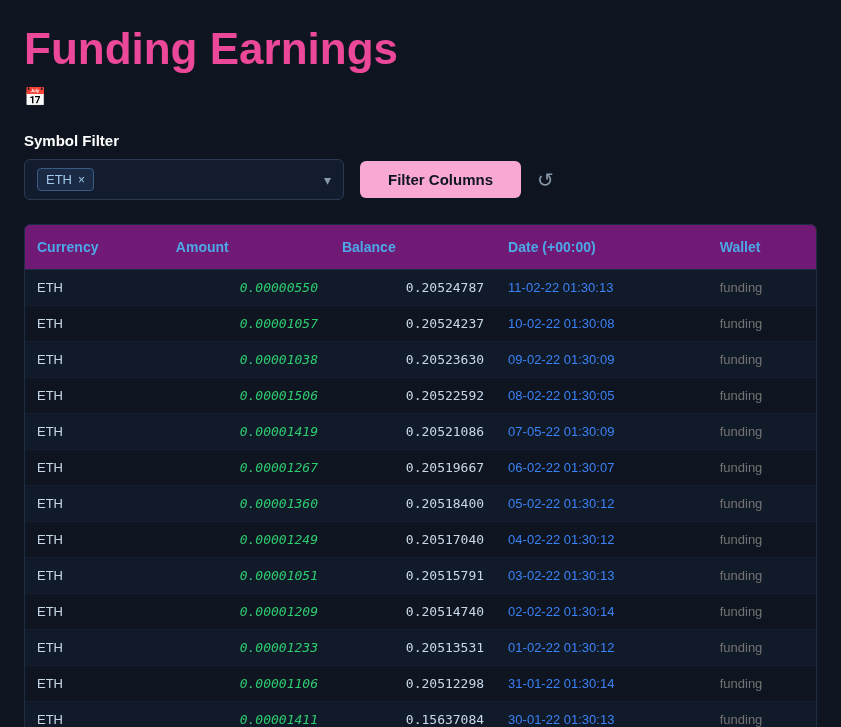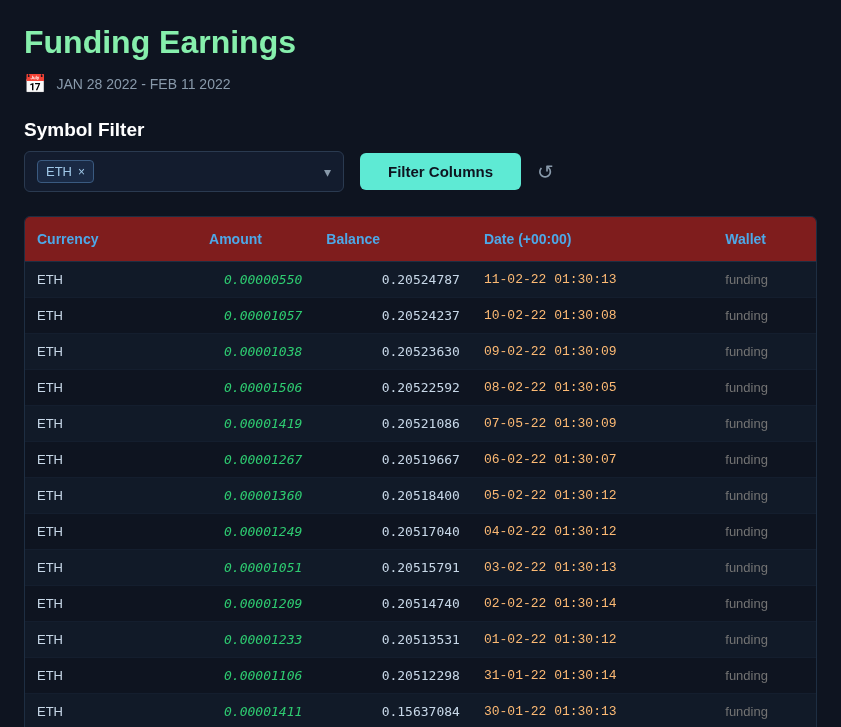--- a/index.html
+++ b/index.html
@@ -11,42 +11,42 @@
     body {
       background-color: #0e1420;
       color: #e0e0e0;
       font-family: 'Segoe UI', Arial, sans-serif;
       padding: 24px;
       min-height: 727px;
       width: 841px;
     }
 
     .page-title {
-      font-size: 32px;
+      font-size: 44px;
       font-weight: 700;
-      color: #86efac;
+      color: #ec4899;
       margin-bottom: 12px;
     }
 
     .date-range {
       display: flex;
       align-items: center;
       gap: 10px;
       color: #8899aa;
       font-size: 14px;
       margin-bottom: 24px;
     }
 
     .calendar-icon {
       color: #8899aa;
       font-size: 18px;
     }
 
     .section-label {
-      font-size: 19px;
+      font-size: 15px;
       font-weight: 600;
       color: #ffffff;
       margin-bottom: 10px;
     }
 
     .filter-row {
       display: flex;
       align-items: center;
       gap: 16px;
       margin-bottom: 24px;
@@ -81,21 +81,21 @@
       color: #a0c8e8;
       font-size: 12px;
     }
 
     .dropdown-arrow {
       color: #8899aa;
       font-size: 14px;
     }
 
     .filter-columns-btn {
-      background-color: #5eead4;
+      background-color: #f9a8d4;
       color: #0e1420;
       border: none;
       border-radius: 6px;
       padding: 10px 28px;
       font-size: 15px;
       font-weight: 600;
       cursor: pointer;
     }
 
     .refresh-icon {
@@ -109,34 +109,34 @@
       border-radius: 6px;
       overflow: hidden;
     }
 
     table {
       width: 100%;
       border-collapse: collapse;
     }
 
     thead tr {
-      background-color: #7f1d1d;
+      background-color: #701a75;
     }
 
     thead th {
       padding: 14px 12px;
       text-align: left;
       font-size: 14px;
       font-weight: 600;
       color: #4da8e8;
       border-bottom: 1px solid #1e2e42;
     }
 
     thead th:nth-child(2) {
-      text-align: center;
+      text-align: left;
     }
 
     thead th:nth-child(3) {
       text-align: left;
     }
 
     tbody tr {
       border-bottom: 1px solid #141e2e;
     }
 
@@ -166,36 +166,35 @@
       font-style: italic;
     }
 
     tbody td:nth-child(3) {
       text-align: right;
       color: #c8d8e8;
       font-family: monospace;
     }
 
     tbody td:nth-child(4) {
-      color: #fdba74;
-      font-family: Liberation Mono, monospace;
+      color: #3b82f6;
+      font-family: Liberation Sans, sans-serif;
     }
 
     tbody td:nth-child(5) {
       color: #737373;
     }
   </style>
 </head>
 <body>
 
 <h1 class="page-title">Funding Earnings</h1>
 
 <div class="date-range">
   <span class="calendar-icon">📅</span>
-  <span>JAN 28 2022 - FEB 11 2022</span>
 </div>
 
 <div class="section-label">Symbol Filter</div>
 
 <div class="filter-row">
   <div class="symbol-dropdown">
     <div class="symbol-tag">
       <span>ETH</span>
       <span class="close-x">×</span>
     </div>

